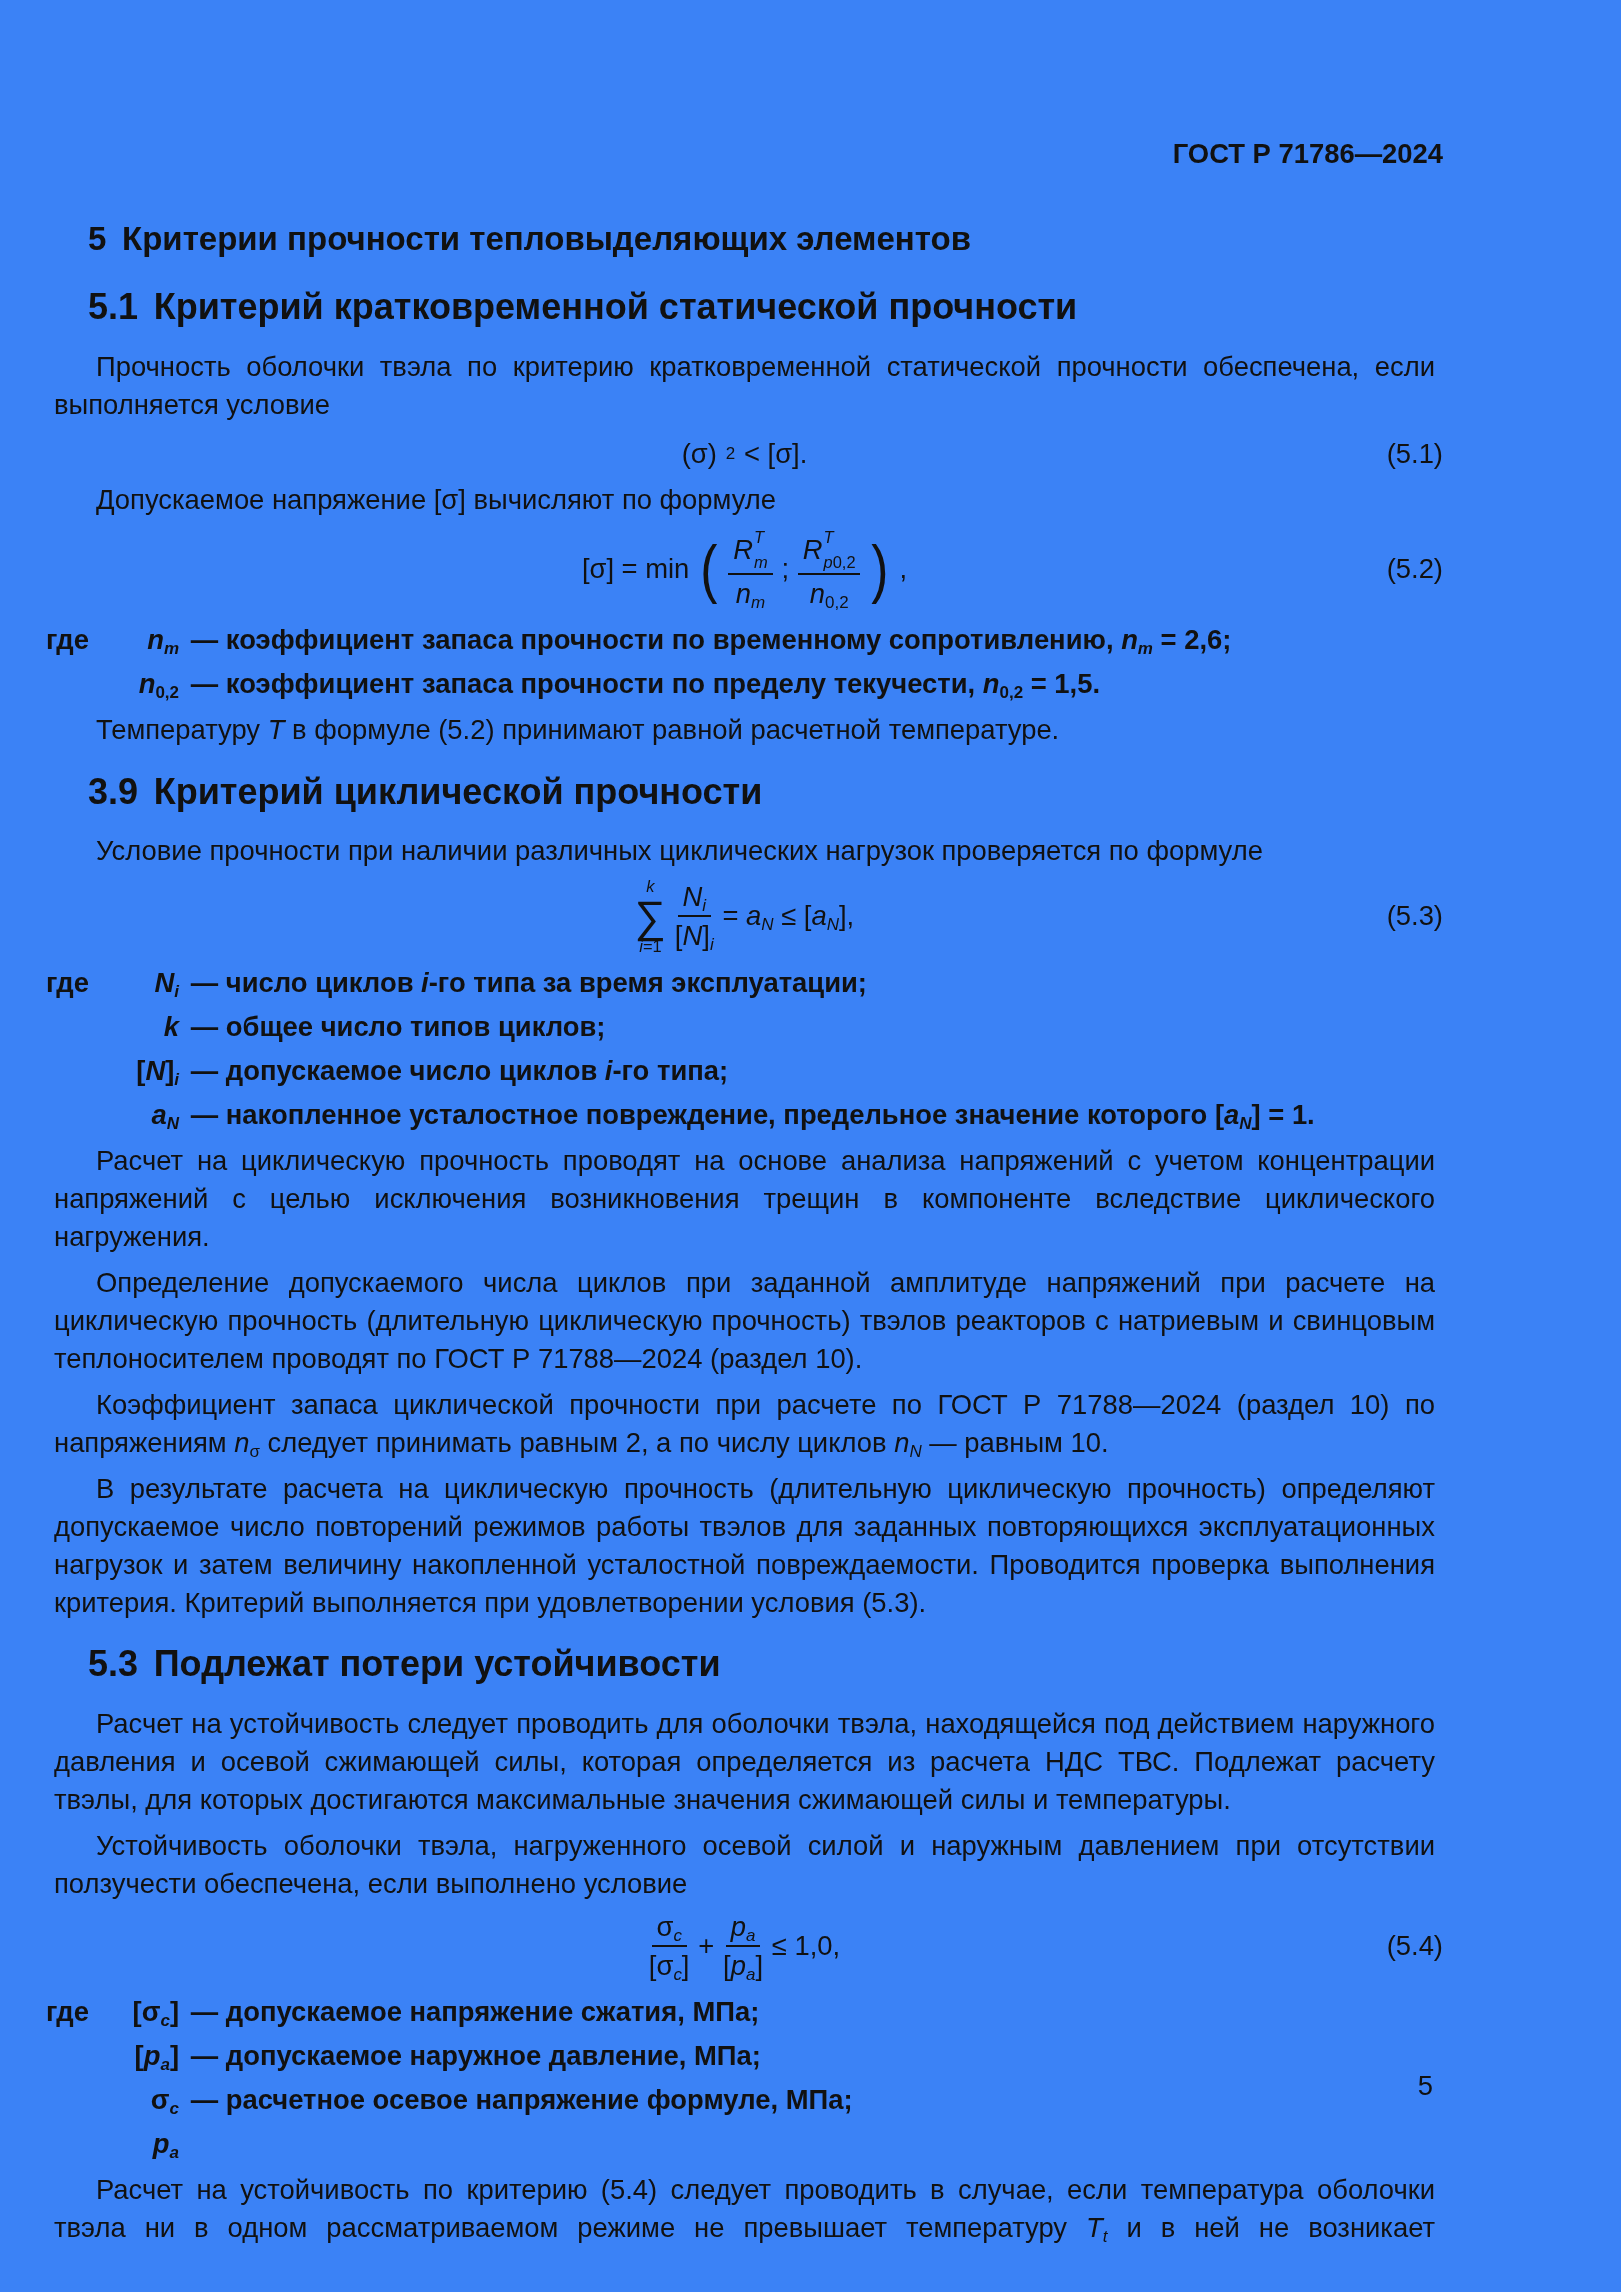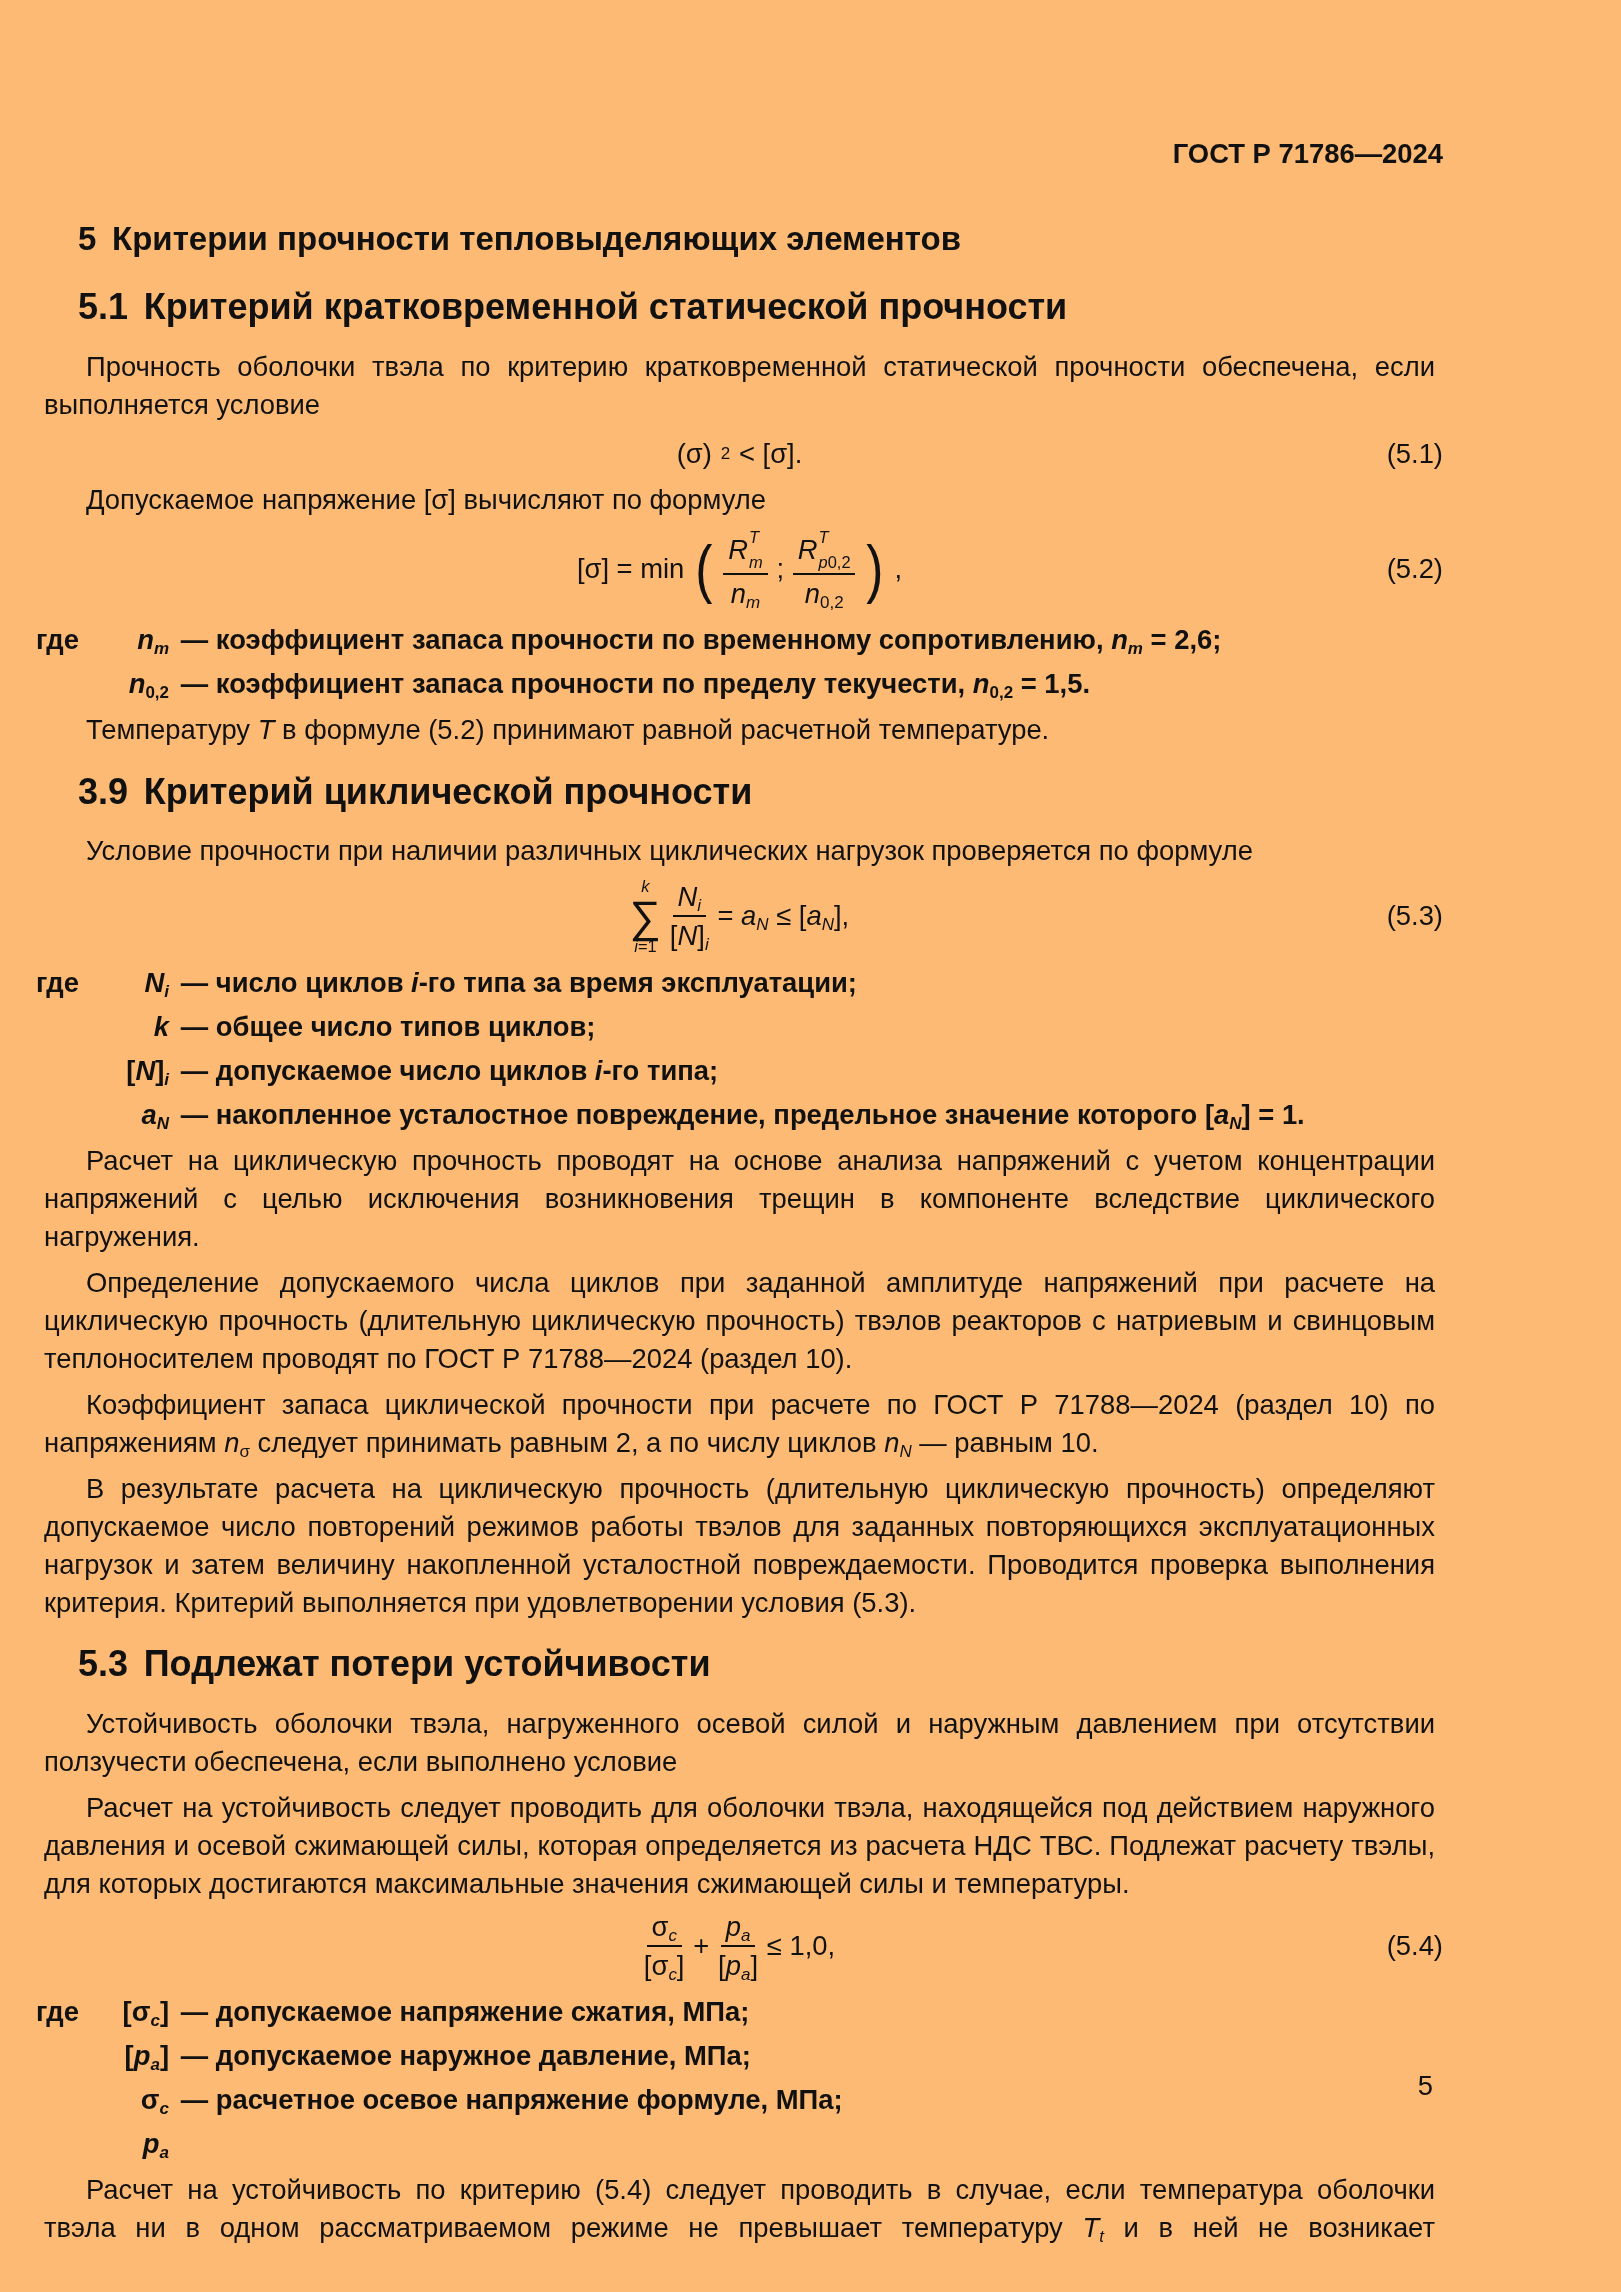--- a/index.html
+++ b/index.html
@@ -1,21 +1,21 @@
 <!DOCTYPE html>
 <html lang="ru"><head>
 <meta charset="utf-8">
 <style>
   html,body { margin:0; padding:0; background:#ffffff; }
   .page {
     position:relative;
     width:1621px; height:2293px;
     box-sizing:border-box;
-    padding:135px 178px 0 36px;
-    background:#fdba74;
+    padding:135px 178px 0 46px;
+    background:#3b82f6;
     color:#111111;
     font-family:"Liberation Sans","DejaVu Sans",sans-serif;
     font-size:27.4px;
     line-height:38px;
     overflow:hidden;
   }
   .doc-header { text-align:right; font-weight:bold; margin-bottom:45px; }
   .h1 { font-size:33px; line-height:41px; font-weight:bold; margin:0 0 29px 42px; }
   .h2 { font-size:36px; font-weight:bold; margin:23.5px 0 21.6px 42px; }
   .h-num { margin-right:15.7px; }
@@ -172,22 +172,22 @@
 
   <p class="body">Расчет на циклическую прочность проводят на основе анализа напряжений с учетом концентрации напряжений с целью исключения возникновения трещин в компоненте вследствие циклического нагружения.</p>
   <p class="body">Определение допускаемого числа циклов при заданной амплитуде напряжений при расчете на циклическую прочность (длительную циклическую прочность) твэлов реакторов с натриевым и свинцовым теплоносителем проводят по ГОСТ Р 71788—2024 (раздел 10).</p>
   <p class="body">Коэффициент запаса циклической прочности при расчете по ГОСТ Р 71788—2024 (раздел 10) по напряжениям <i>n</i><sub>σ</sub> следует принимать равным 2, а по числу циклов <i>n</i><sub><i>N</i></sub> — равным 10.</p>
   <p class="body">В результате расчета на циклическую прочность (длительную циклическую прочность) определяют допускаемое число повторений режимов работы твэлов для заданных повторяющихся эксплуатационных нагрузок и затем величину накопленной усталостной повреждаемости. Проводится проверка выполнения критерия. Критерий выполняется при удовлетворении условия (5.3).</p>
 
   <div class="h2">
     <span class="h-num">5.3</span><span>Подлежат потери устойчивости</span>
   </div>
 
+  <p class="body">Расчет на устойчивость следует проводить для оболочки твэла, находящейся под действием наружного давления и осевой сжимающей силы, которая определяется из расчета НДС ТВС. Подлежат расчету твэлы, для которых достигаются максимальные значения сжимающей силы и температуры.</p>
   <p class="body">Устойчивость оболочки твэла, нагруженного осевой силой и наружным давлением при отсутствии ползучести обеспечена, если выполнено условие</p>
-  <p class="body">Расчет на устойчивость следует проводить для оболочки твэла, находящейся под действием наружного давления и осевой сжимающей силы, которая определяется из расчета НДС ТВС. Подлежат расчету твэлы, для которых достигаются максимальные значения сжимающей силы и температуры.</p>
 
   <div class="formula-row f54-row">
     <span class="formula">
       <span class="frac">
         <span class="num">σ<sub><i>c</i></sub></span>
         <span class="den">[σ<sub><i>c</i></sub>]</span>
       </span>
       <span>+</span>
       <span class="frac">
         <span class="num"><i>p</i><sub><i>a</i></sub></span>

